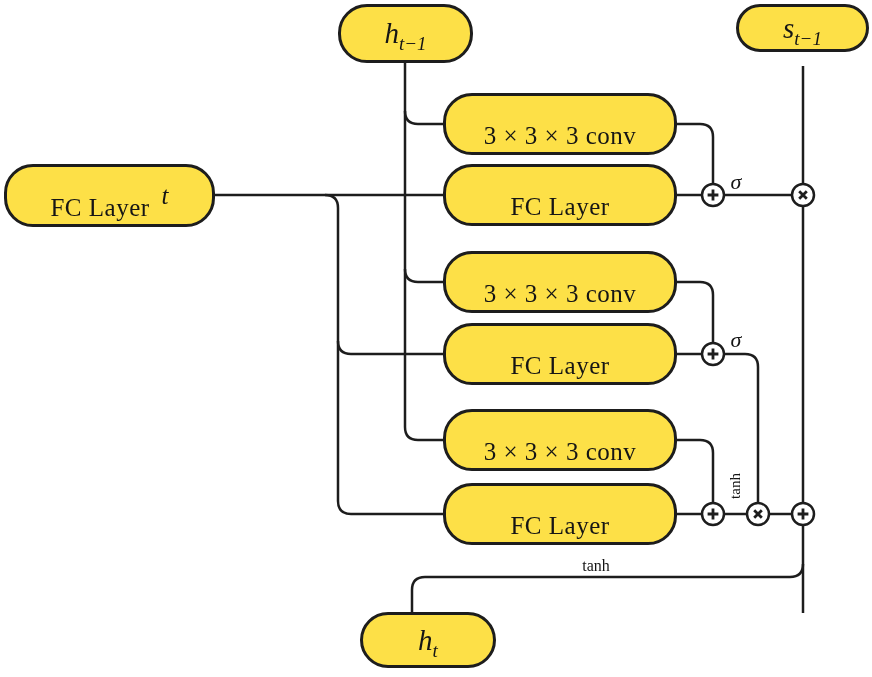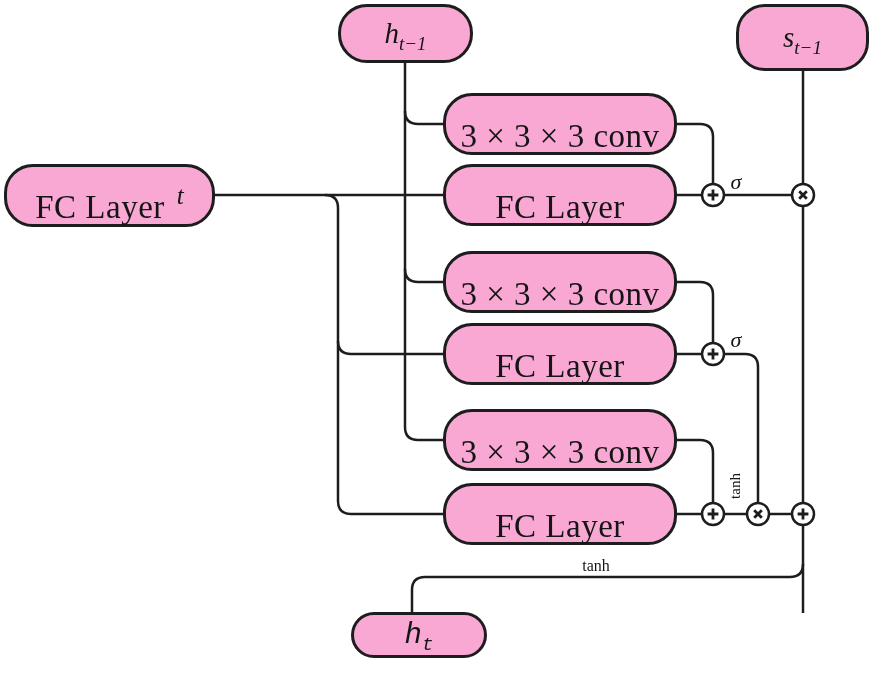--- a/index.html
+++ b/index.html
@@ -18,31 +18,31 @@
   }
   .wires {
     position: absolute;
     left: 0;
     top: 0;
     z-index: 0;
   }
   .node {
     position: absolute;
     box-sizing: border-box;
-    background: #f9a8d4;
+    background: #fde047;
     border: 3px solid #1d1d1d;
     border-radius: 29px;
     display: flex;
     align-items: center;
     justify-content: center;
     z-index: 2;
     white-space: nowrap;
   }
   .node .lbl {
-    font-size: 33px;
+    font-size: 25px;
     letter-spacing: 0.5px;
     margin-top: 24px;
   }
   .node .mathvar {
     font-style: italic;
     font-size: 29px;
   }
   .node sub {
     font-style: italic;
     font-size: 19px;
@@ -133,21 +133,21 @@
         <circle cx="803" cy="514" r="11" fill="#ffffff"></circle>
         <path fill="none" stroke-width="2.8" d="M 797.6 514 L 808.4 514 M 803 508.6 L 803 519.4"></path>
       </g>
     </g>
   </svg>
 
   <div class="node" style="left:338px; top:4px; width:135px; height:59px;">
     <span><span class="mathvar">h</span><sub>t−1</sub></span>
   </div>
 
-  <div class="node" style="left:736px; top:4px; width:133px; height:67px;">
+  <div class="node" style="left:736px; top:4px; width:133px; height:48px;">
     <span><span class="mathvar">s</span><sub>t−1</sub></span>
   </div>
 
   <div class="node" style="left:4px; top:164px; width:211px; height:63px;">
     <span class="lbl">FC Layer</span>
       <span class="timevar">t</span>
   </div>
 
   <div class="node" style="left:443px; top:93px; width:234px; height:62px;">
     <span class="lbl">3 × 3 × 3 conv</span>
@@ -166,21 +166,21 @@
   </div>
 
   <div class="node" style="left:443px; top:409px; width:234px; height:62px;">
     <span class="lbl">3 × 3 × 3 conv</span>
   </div>
 
   <div class="node" style="left:443px; top:483px; width:234px; height:62px;">
     <span class="lbl">FC Layer</span>
   </div>
 
-  <div class="node" style="left:351px; top:612px; width:136px; height:46px;font-family:Liberation Mono, monospace;">
+  <div class="node" style="left:360px; top:612px; width:136px; height:56px;">
     <span><span class="mathvar">h</span><sub>t</sub></span>
   </div>
 
 
   <span class="edge-label sigma" style="left:736px; top:182px;">σ</span>
 
   <span class="edge-label sigma" style="left:736px; top:340px;">σ</span>
 
   <span class="edge-label tanh-v" style="left:735px; top:486px;">tanh</span>
 

